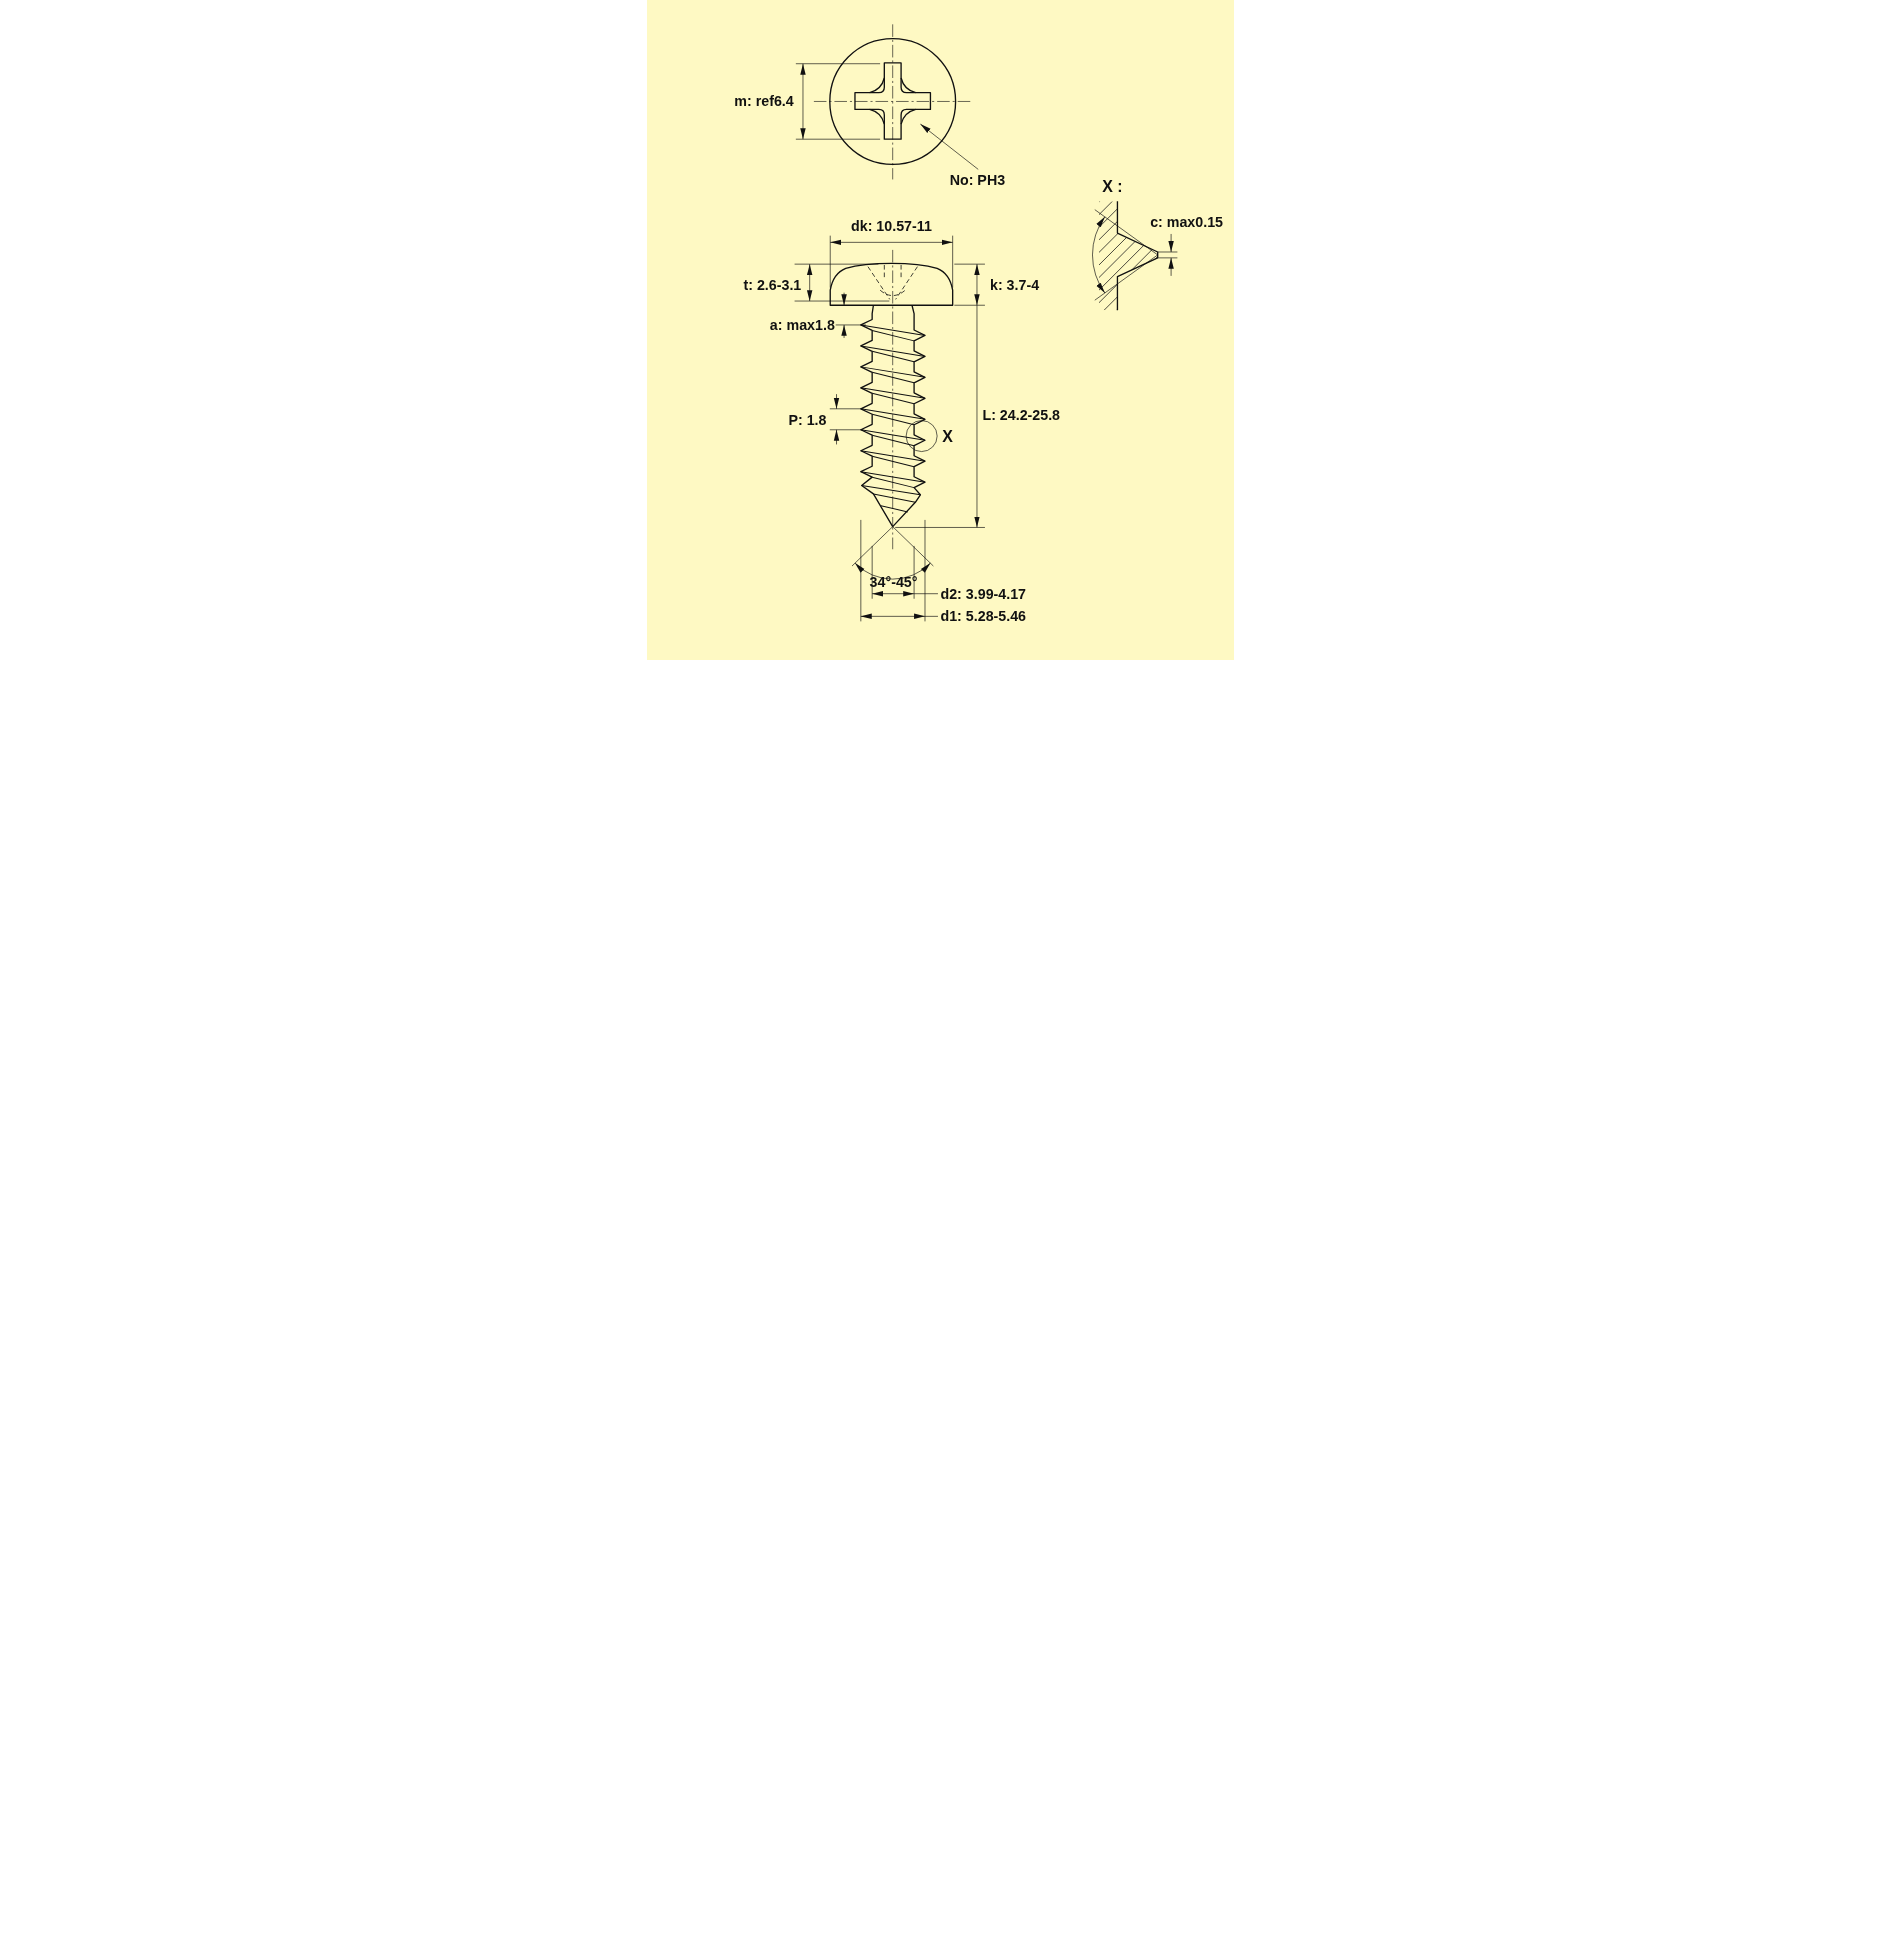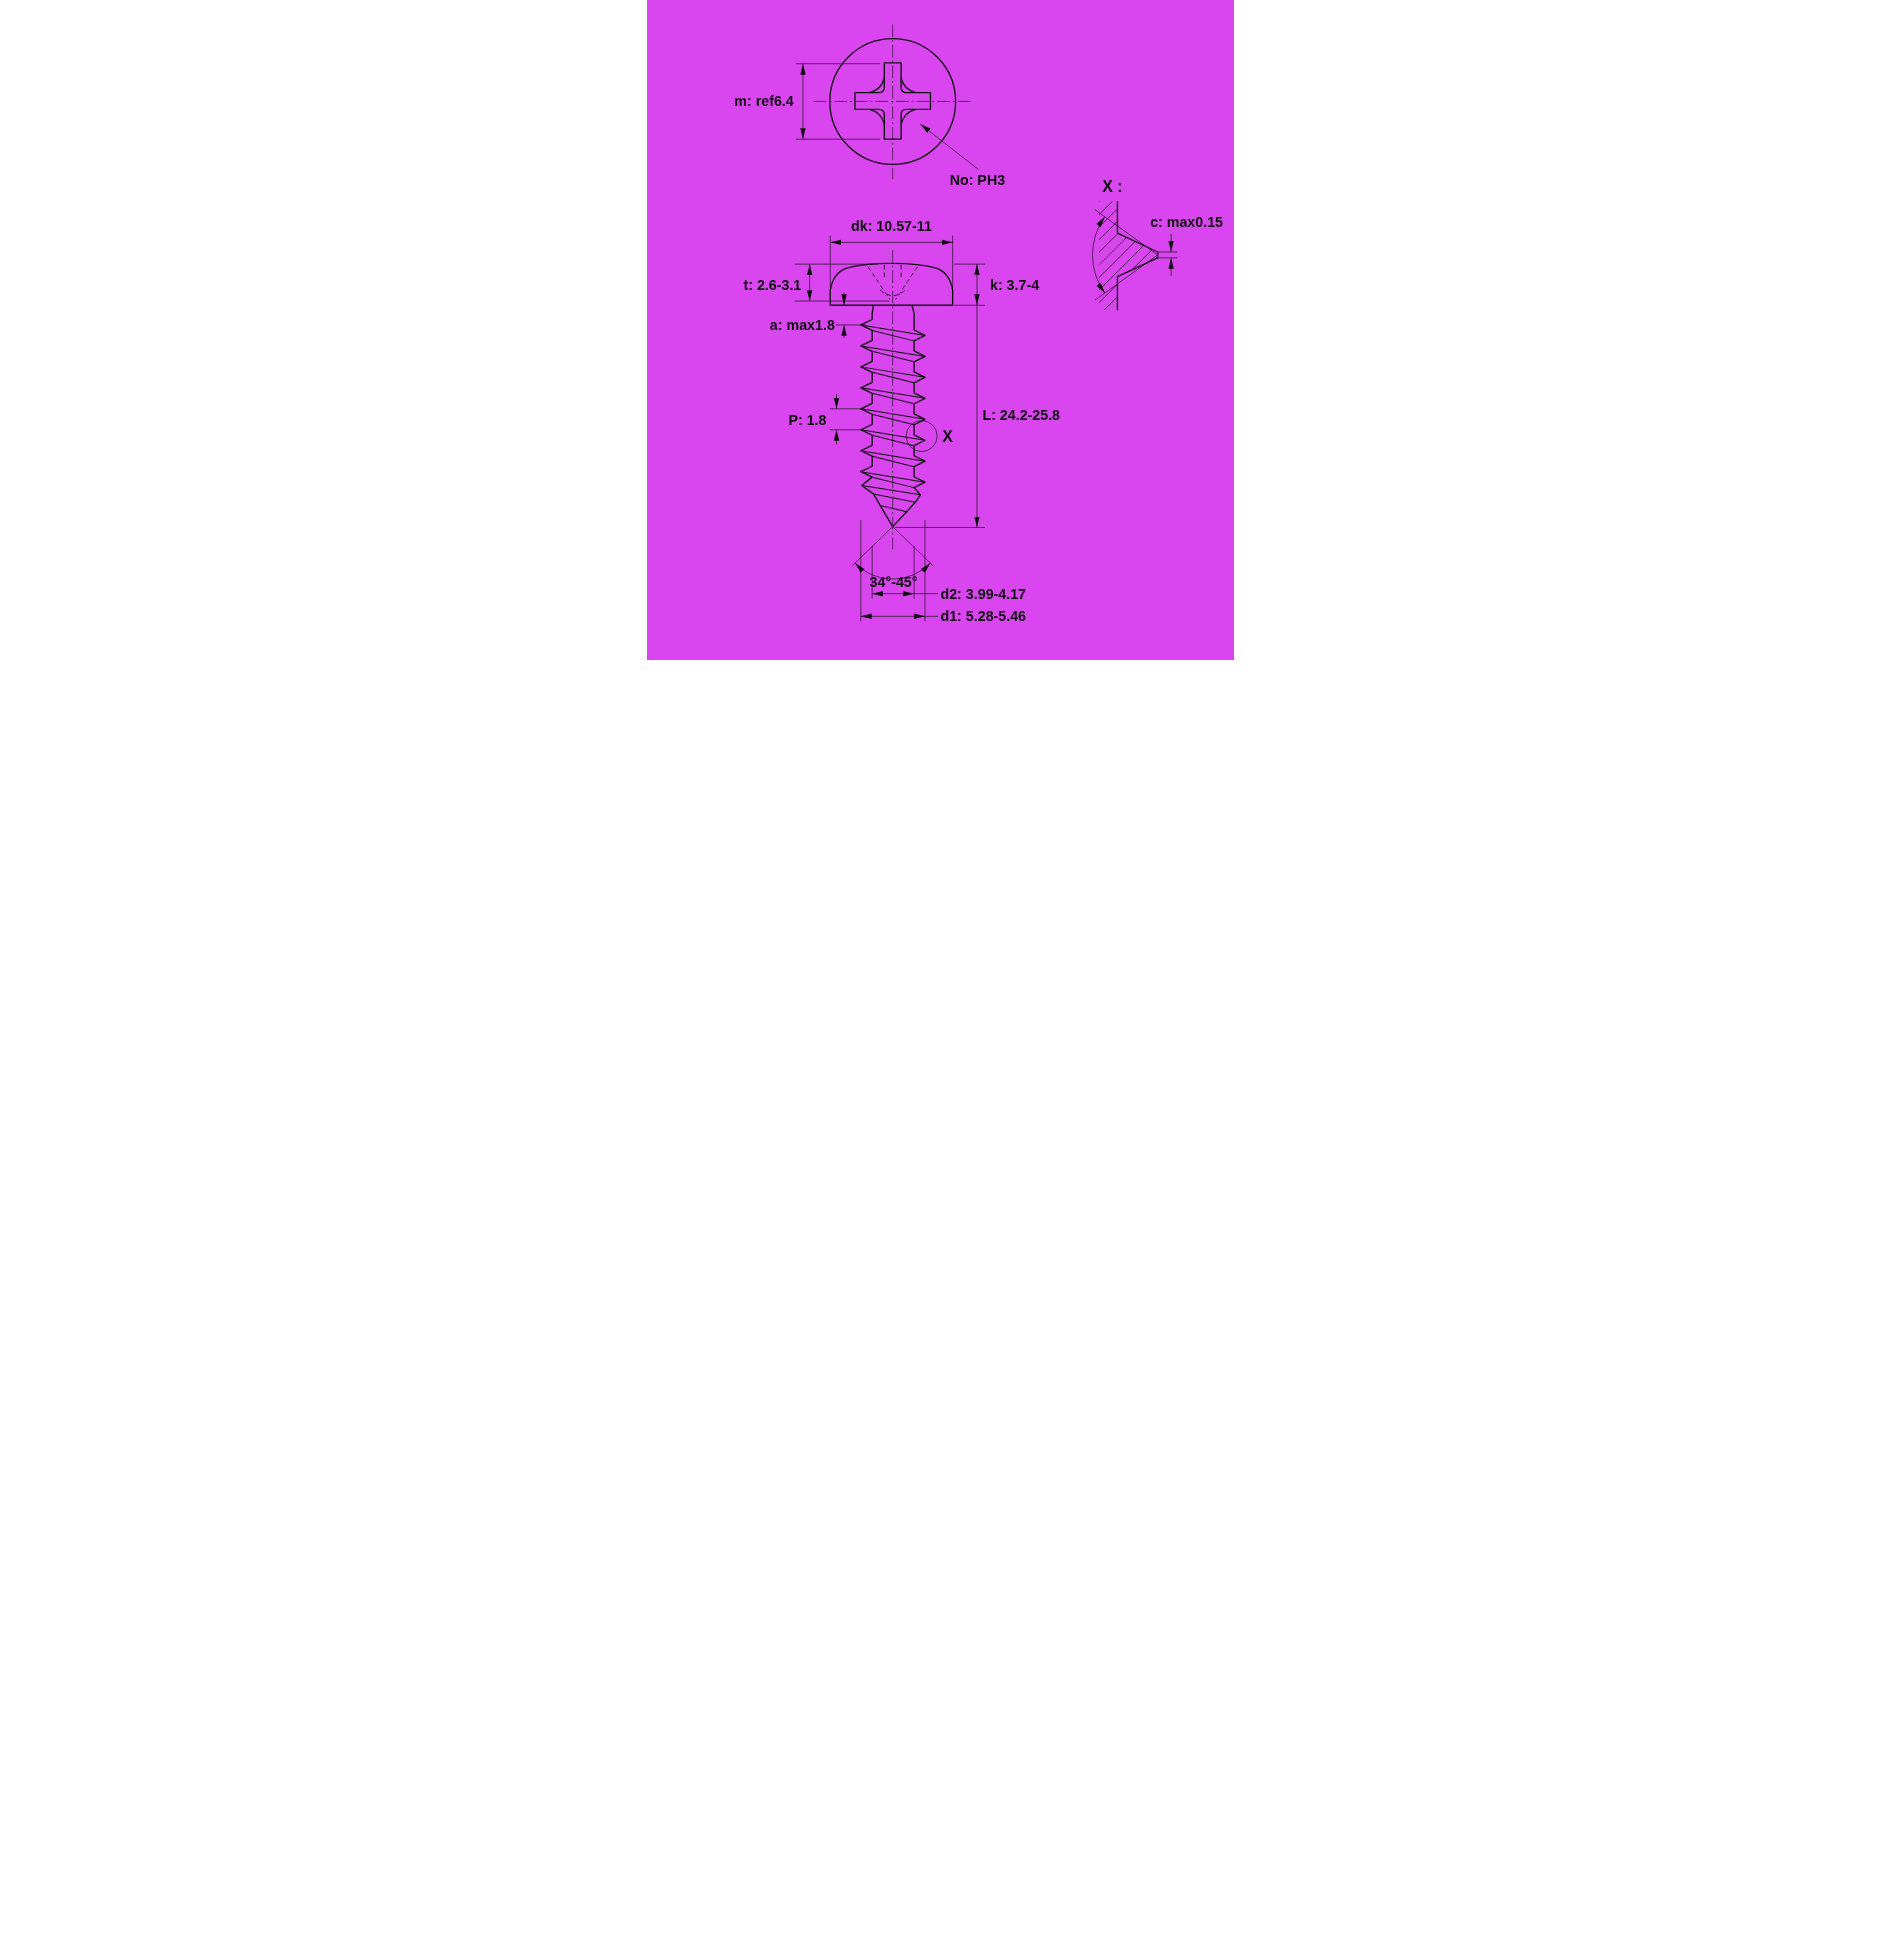--- a/index.html
+++ b/index.html
@@ -1,17 +1,17 @@
 <!DOCTYPE html>
 <html style="font-size:6.3px"><head>
 <meta charset="utf-8">
 <style>
   html,body{margin:0;padding:0;background:#ffffff;}
   body{display:flex;justify-content:center;font-family:"Liberation Sans",sans-serif;}
-  .sheet{width:100%;max-width:587px;background:#d946ef;}
+  .sheet{width:100%;max-width:587px;background:#fef9c3;}
   svg{display:block;width:100%;height:auto;}
   .obj{stroke:#111111;stroke-width:3.2;fill:none;stroke-linejoin:round;}
   .thread{stroke:#111111;stroke-width:2.4;fill:none;}
   .thin{stroke:#111111;stroke-width:1.6;fill:none;}
   .hatch{stroke:#111111;stroke-width:1.8;fill:none;}
   .center{stroke:#111111;stroke-width:1.5;fill:none;stroke-dasharray:30 7 5 7;}
   .hidden{stroke:#111111;stroke-width:1.9;fill:none;stroke-dasharray:11 7;}
   text{fill:#111111;font-weight:700;font-size:34px;font-family:"Liberation Sans",sans-serif;}
   text.big{font-size:38px;}
 </style>

